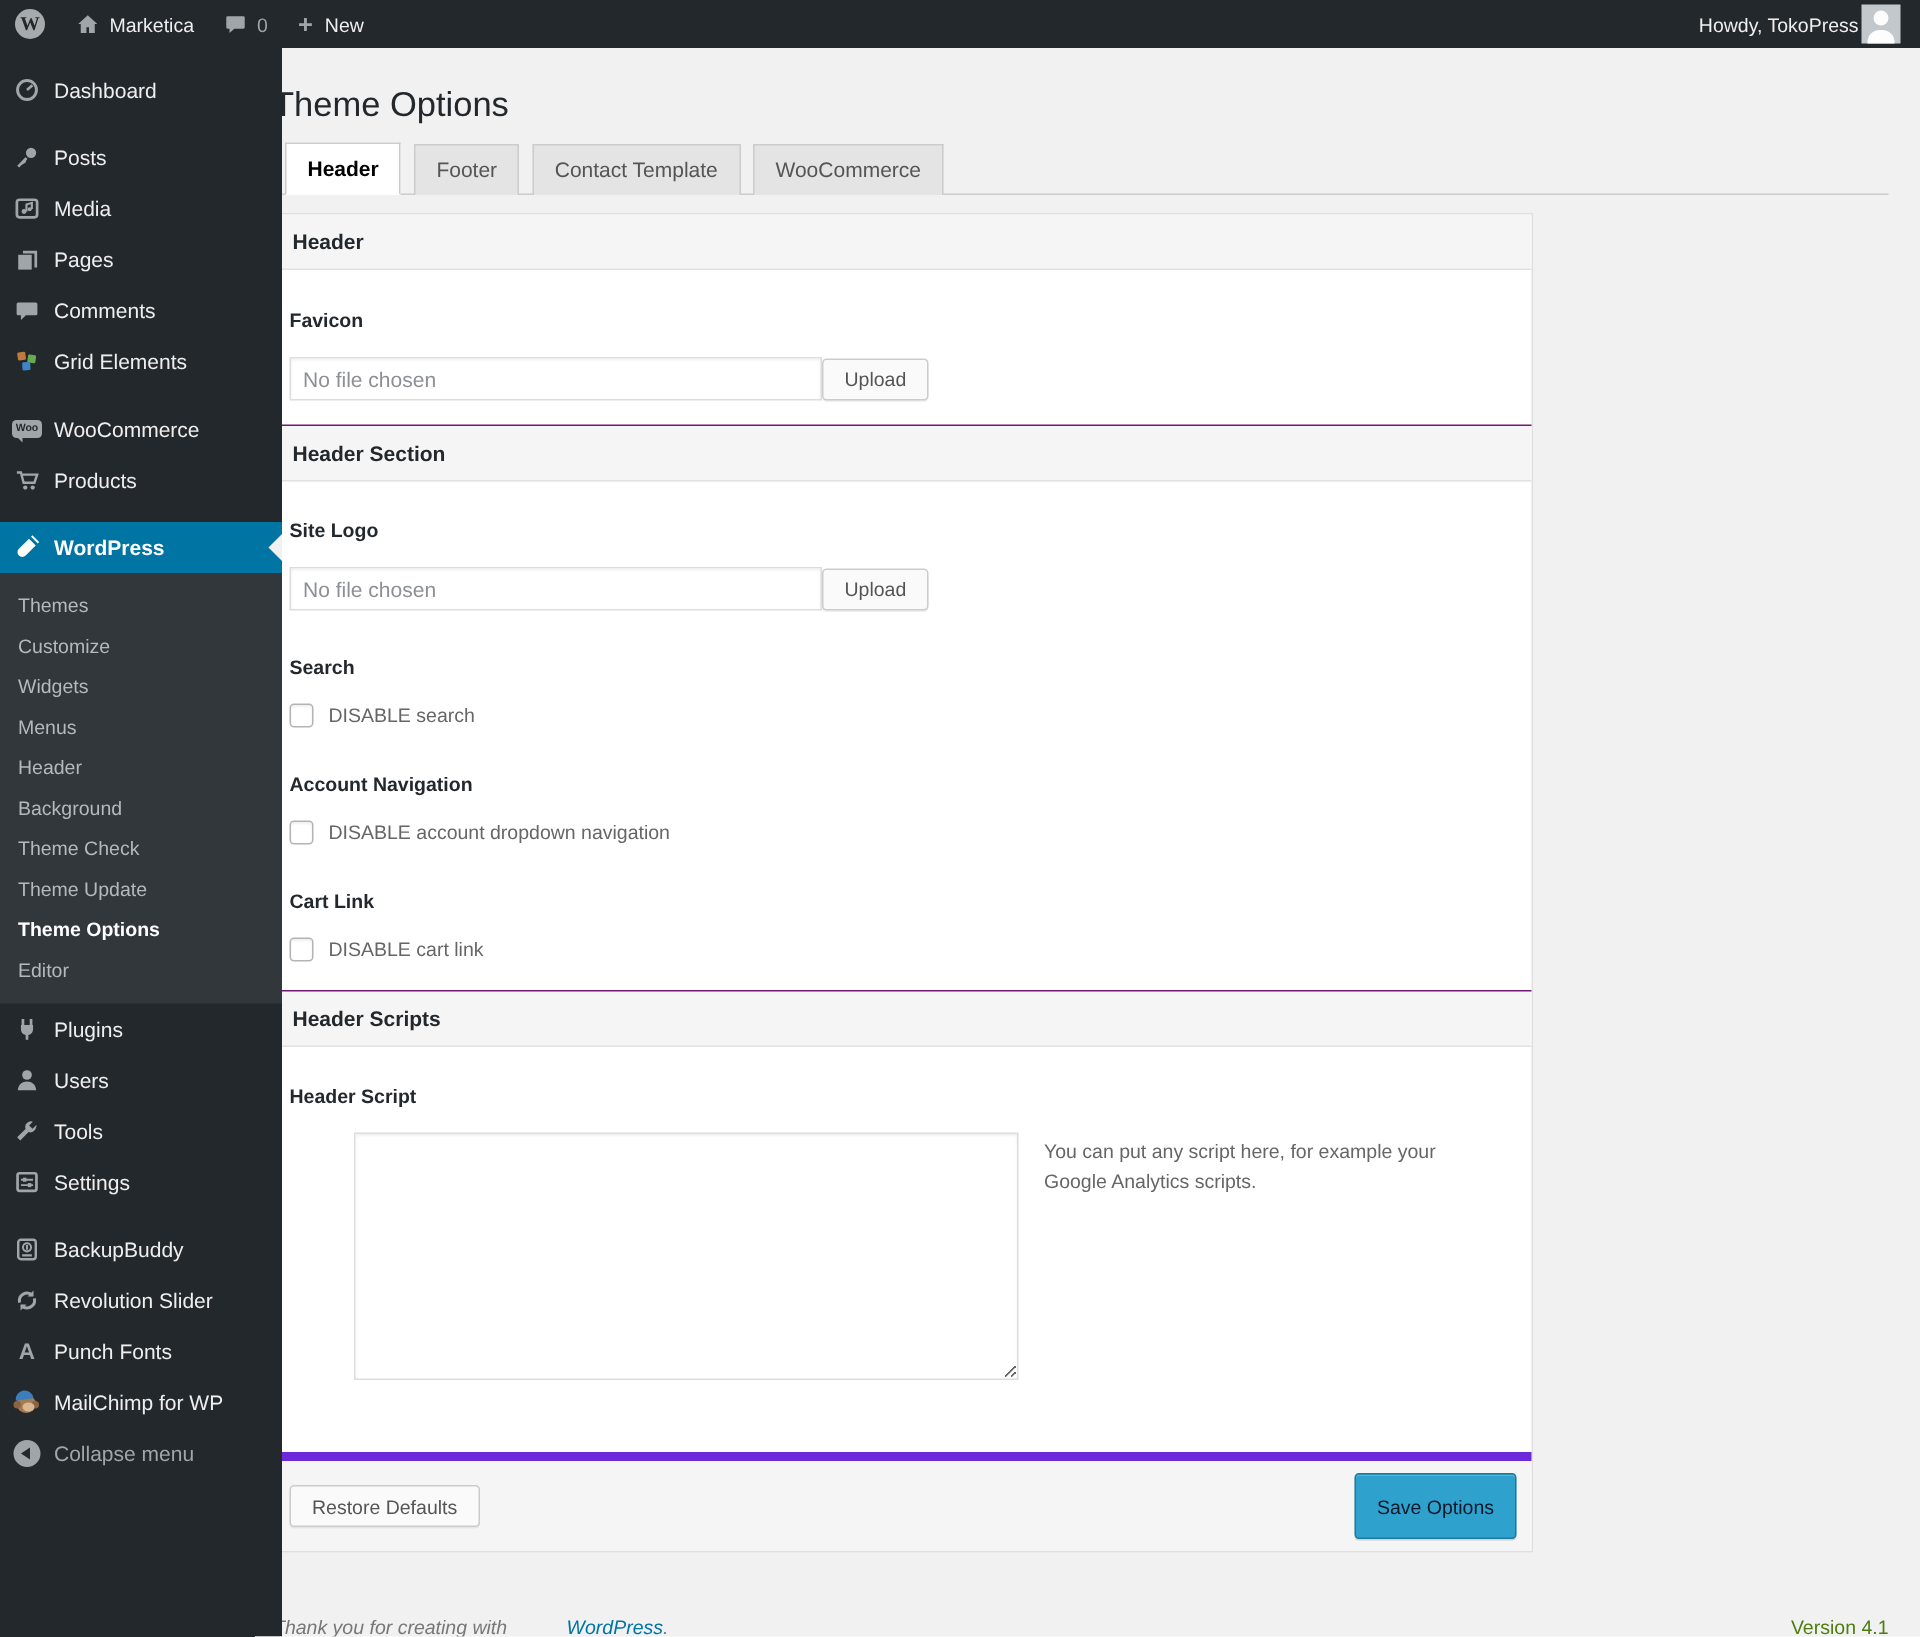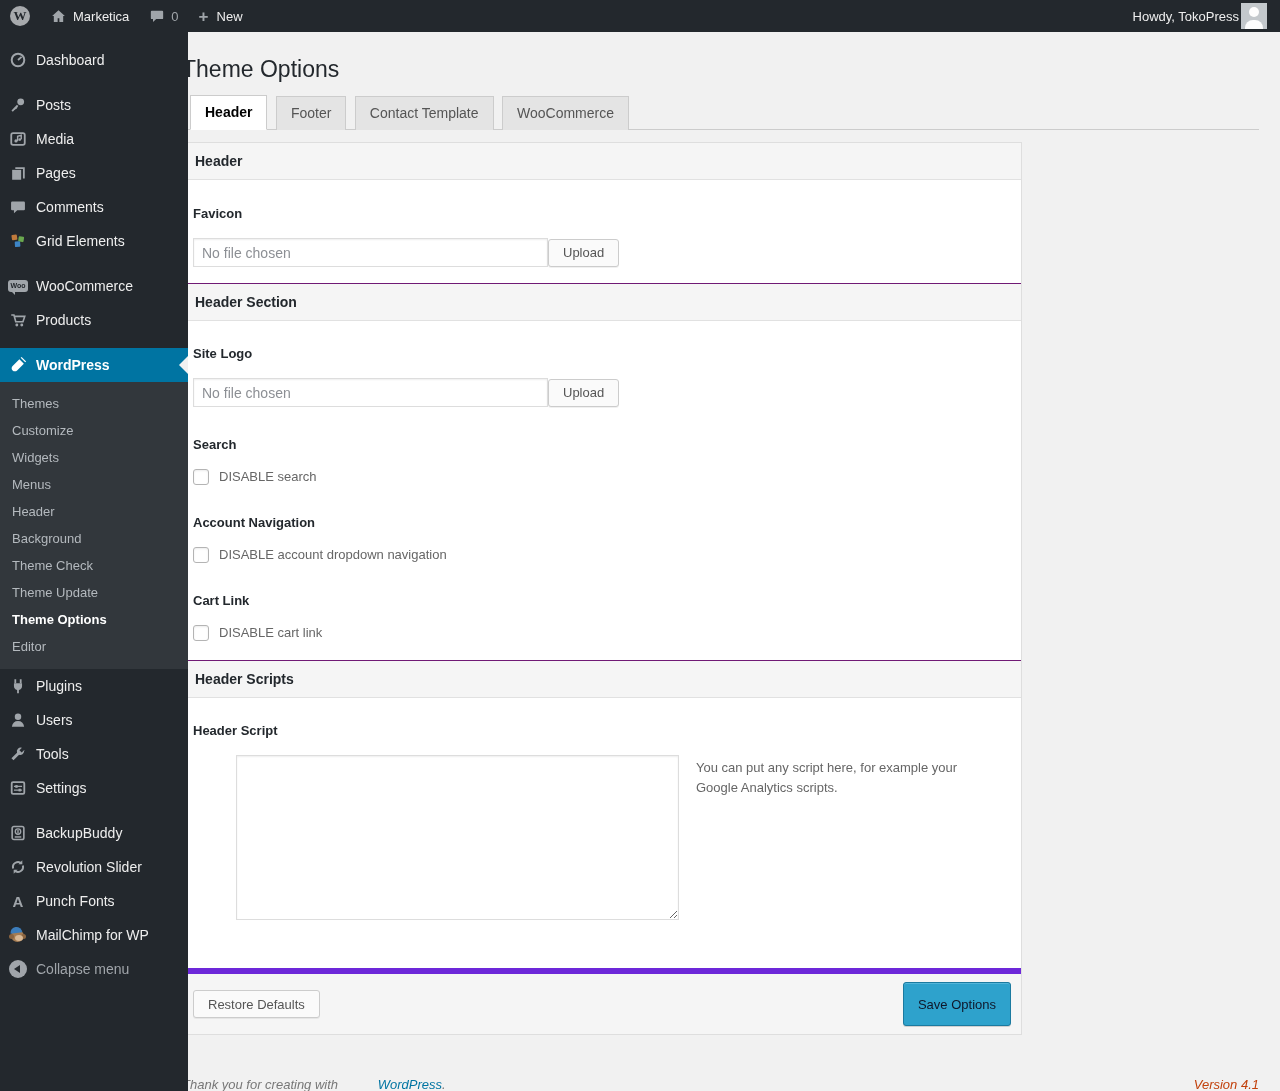--- a/index.html
+++ b/index.html
@@ -119,21 +119,21 @@
   }
   .button-primary {
     background:#2ea2cc; border:1px solid #1b7aa0; border-radius:3px; color:#0f172a;
     padding:0 14px; height:44px; font-size:13px; cursor:pointer; font-family:inherit;
     box-shadow:inset 0 1px 0 rgba(120,200,230,.5), 0 1px 0 rgba(0,0,0,.15);
   }
 
   .page-footer { display:flex; justify-content:space-between; align-items:center; margin-top:42px; font-size:13px; color:#777; }
   .thanks { font-style:italic; }
   .thanks a { color:#0074a2; text-decoration:none; font-style:italic; cursor:pointer;margin-left:36px; }
-  .version { color:#c2410c;font-style:italic; }
+  .version { color:#4d7c0f; }
 
   svg.icon { display:block; }
 </style>
 </head>
 <body>
 
 <div class="admin-bar">
   <div class="ab-left">
     <span class="ab-item">
       <span class="wp-logo">W</span>

